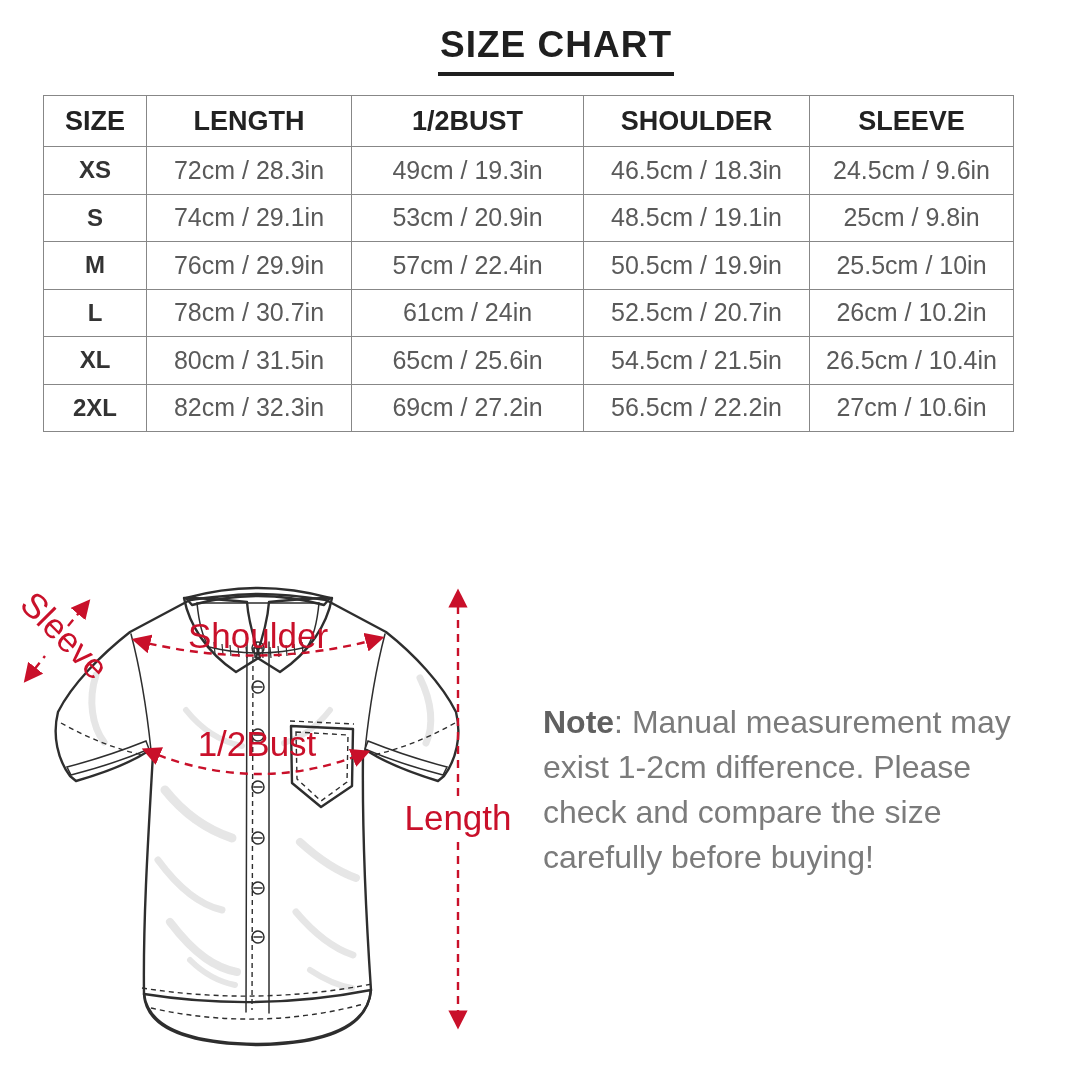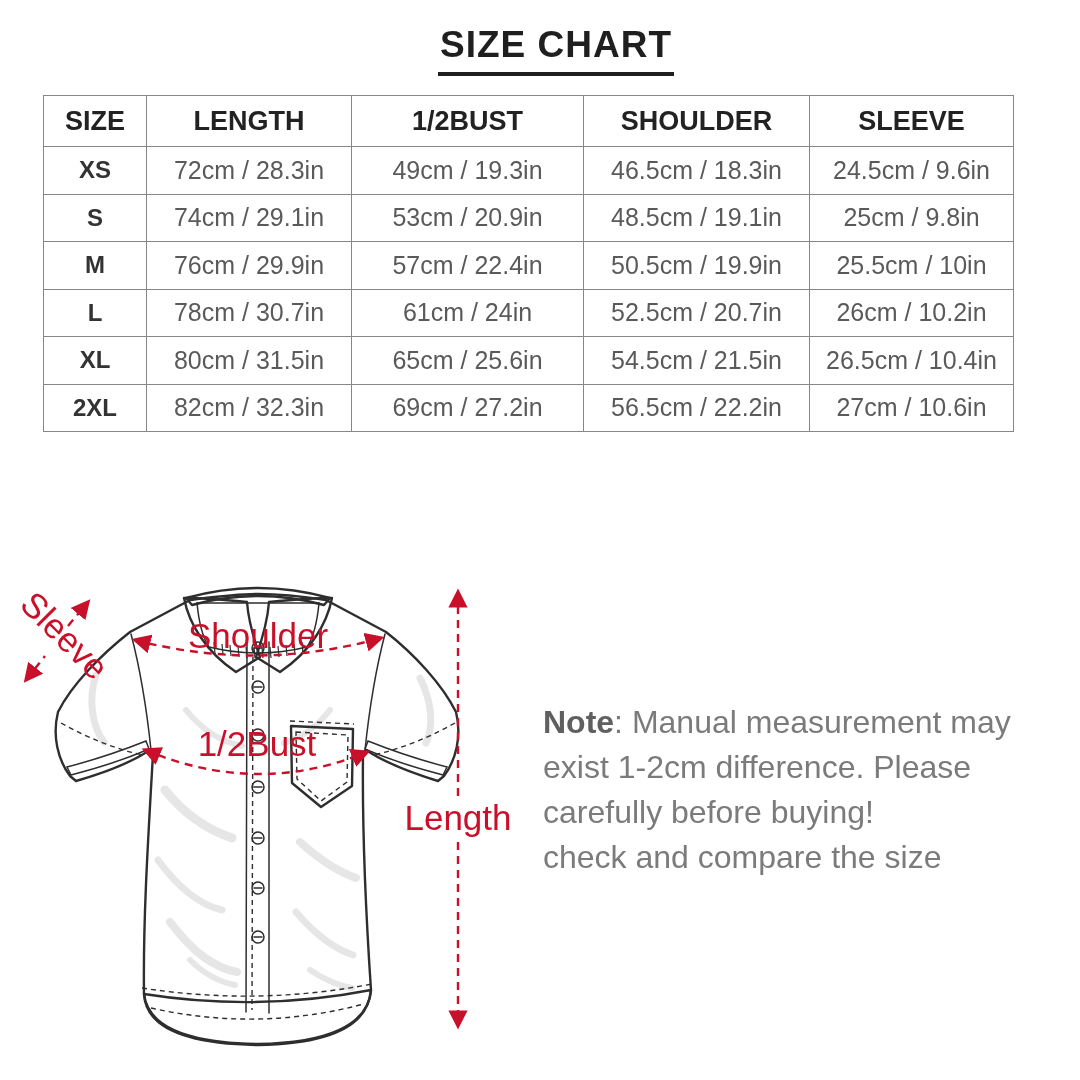--- a/index.html
+++ b/index.html
@@ -243,15 +243,15 @@
 
     <path class="red-line" marker-start="url(#arrow)" d="M 458,32 L 458,236"></path>
     <path class="red-line" marker-end="url(#arrow)" d="M 458,282 L 458,466"></path>
     <text class="red-label" x="458" y="270" text-anchor="middle">Length</text>
   </g>
 </svg>
 
 <div class="note">
   <div class="line"><b>Note</b><span>: Manual measurement may</span></div>
   <div class="line">exist 1-2cm difference. Please</div>
+  <div class="line">check and compare the size</div>
   <div class="line">carefully before buying!</div>
-  <div class="line">check and compare the size</div>
 </div>
 
 </body></html>

